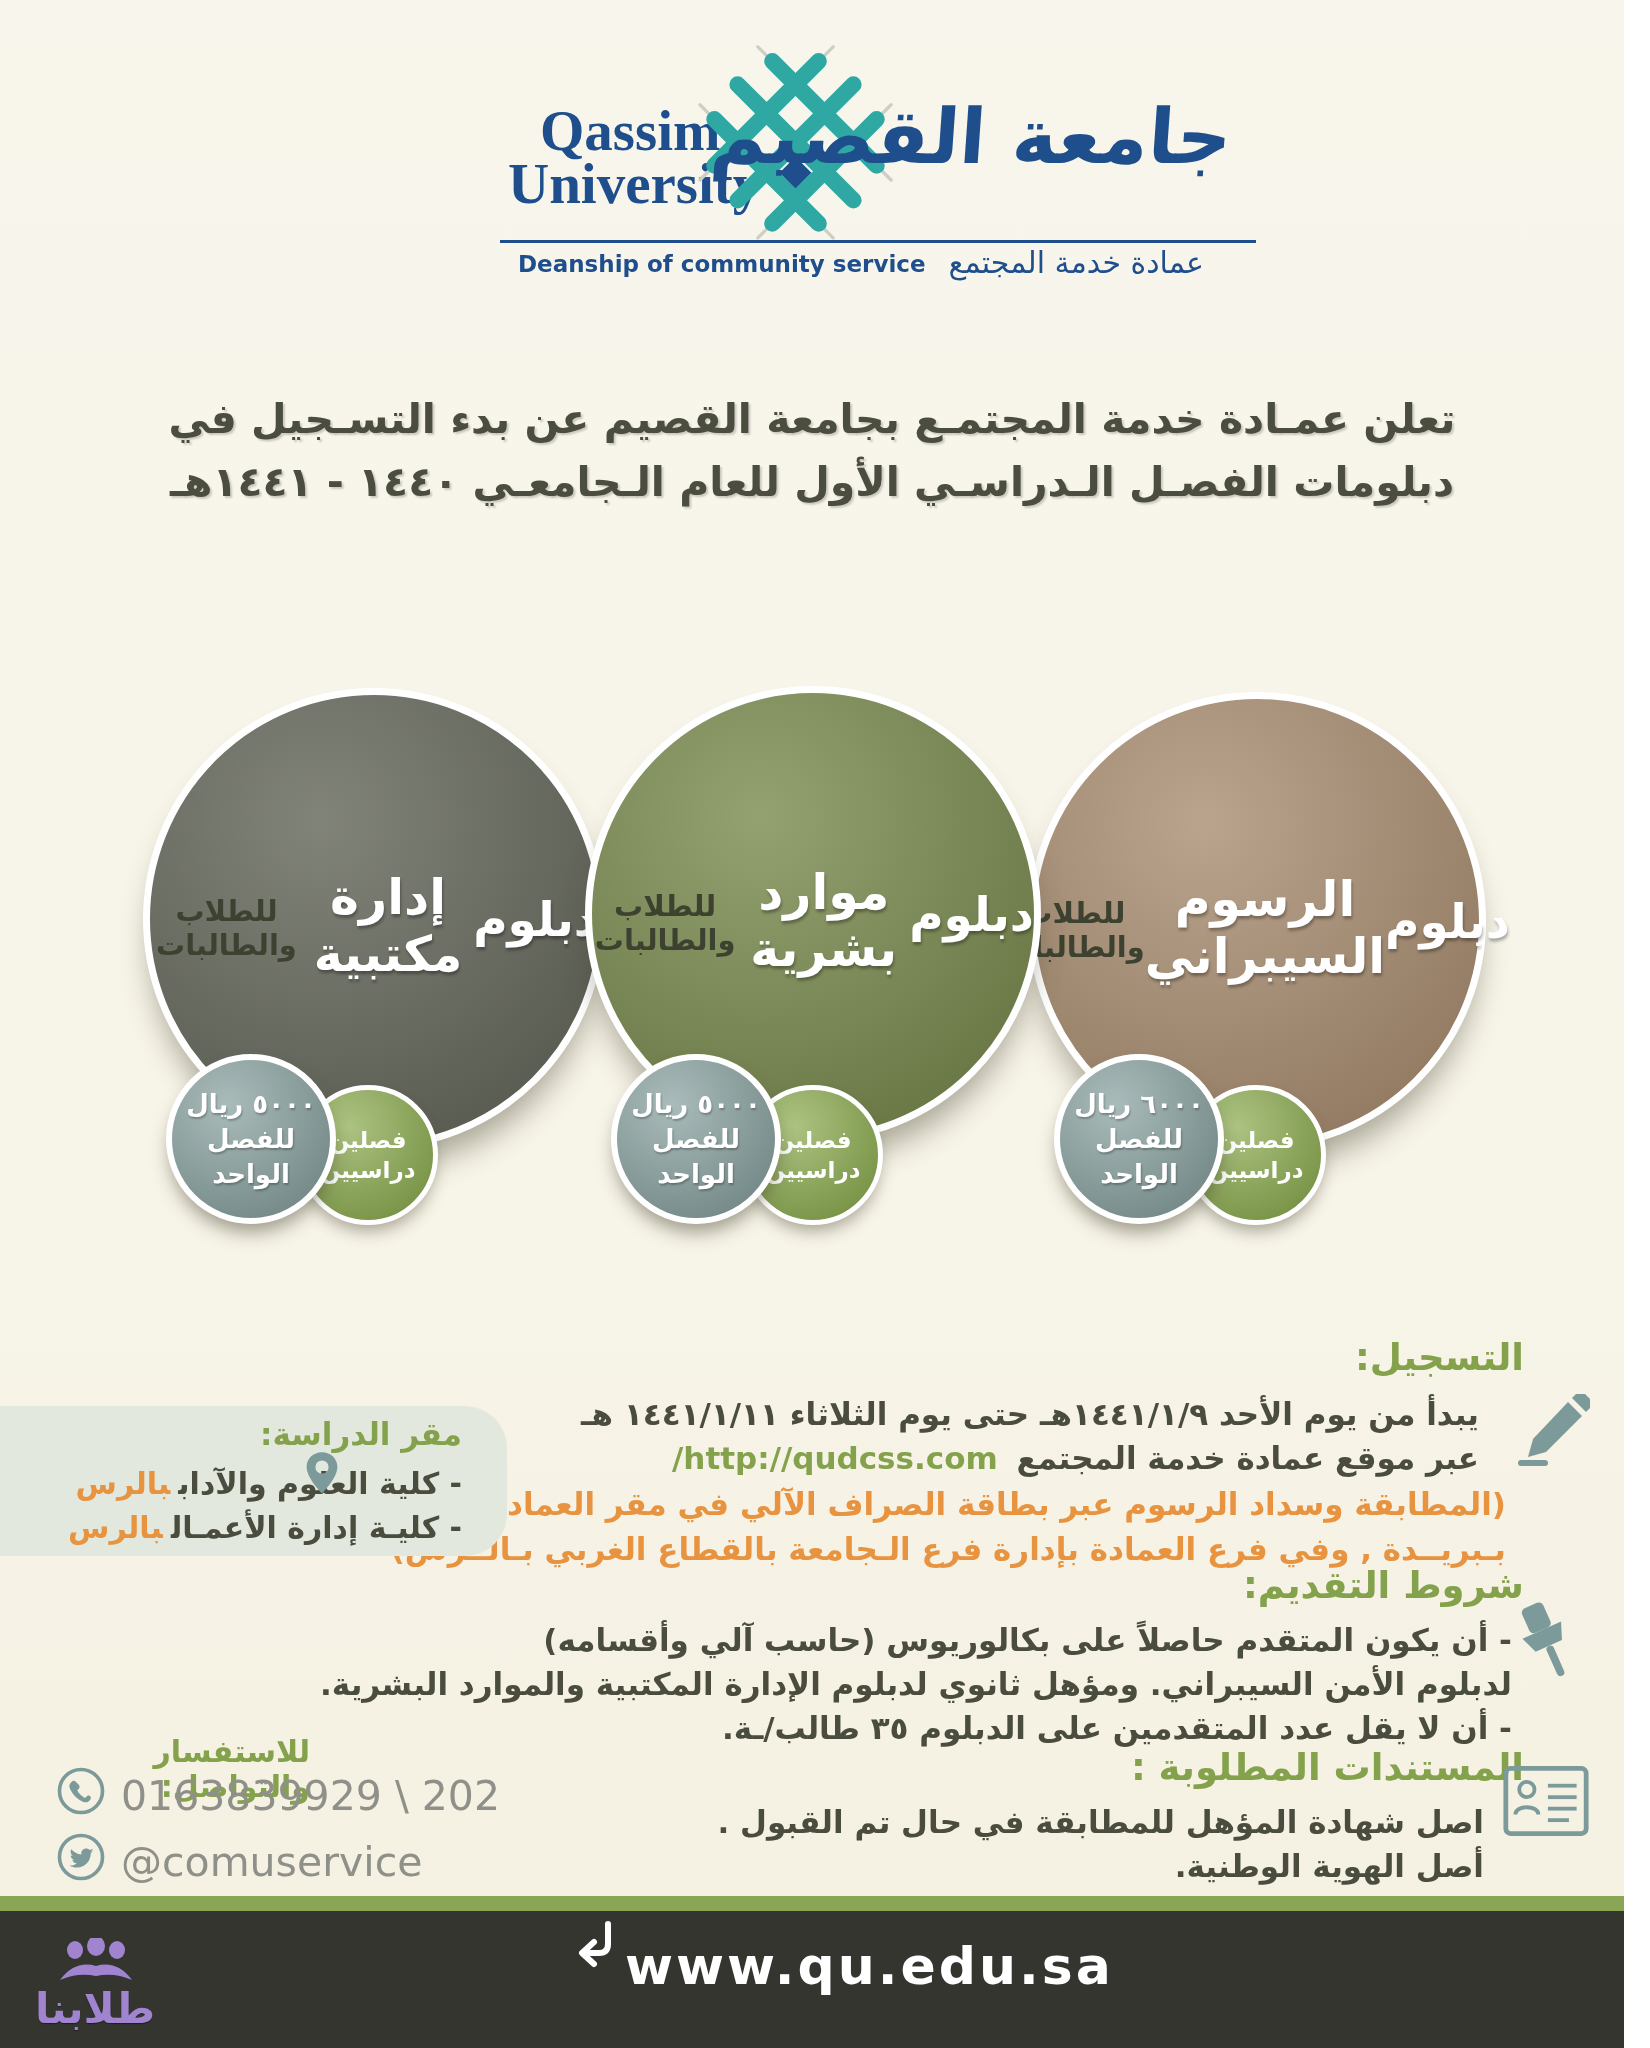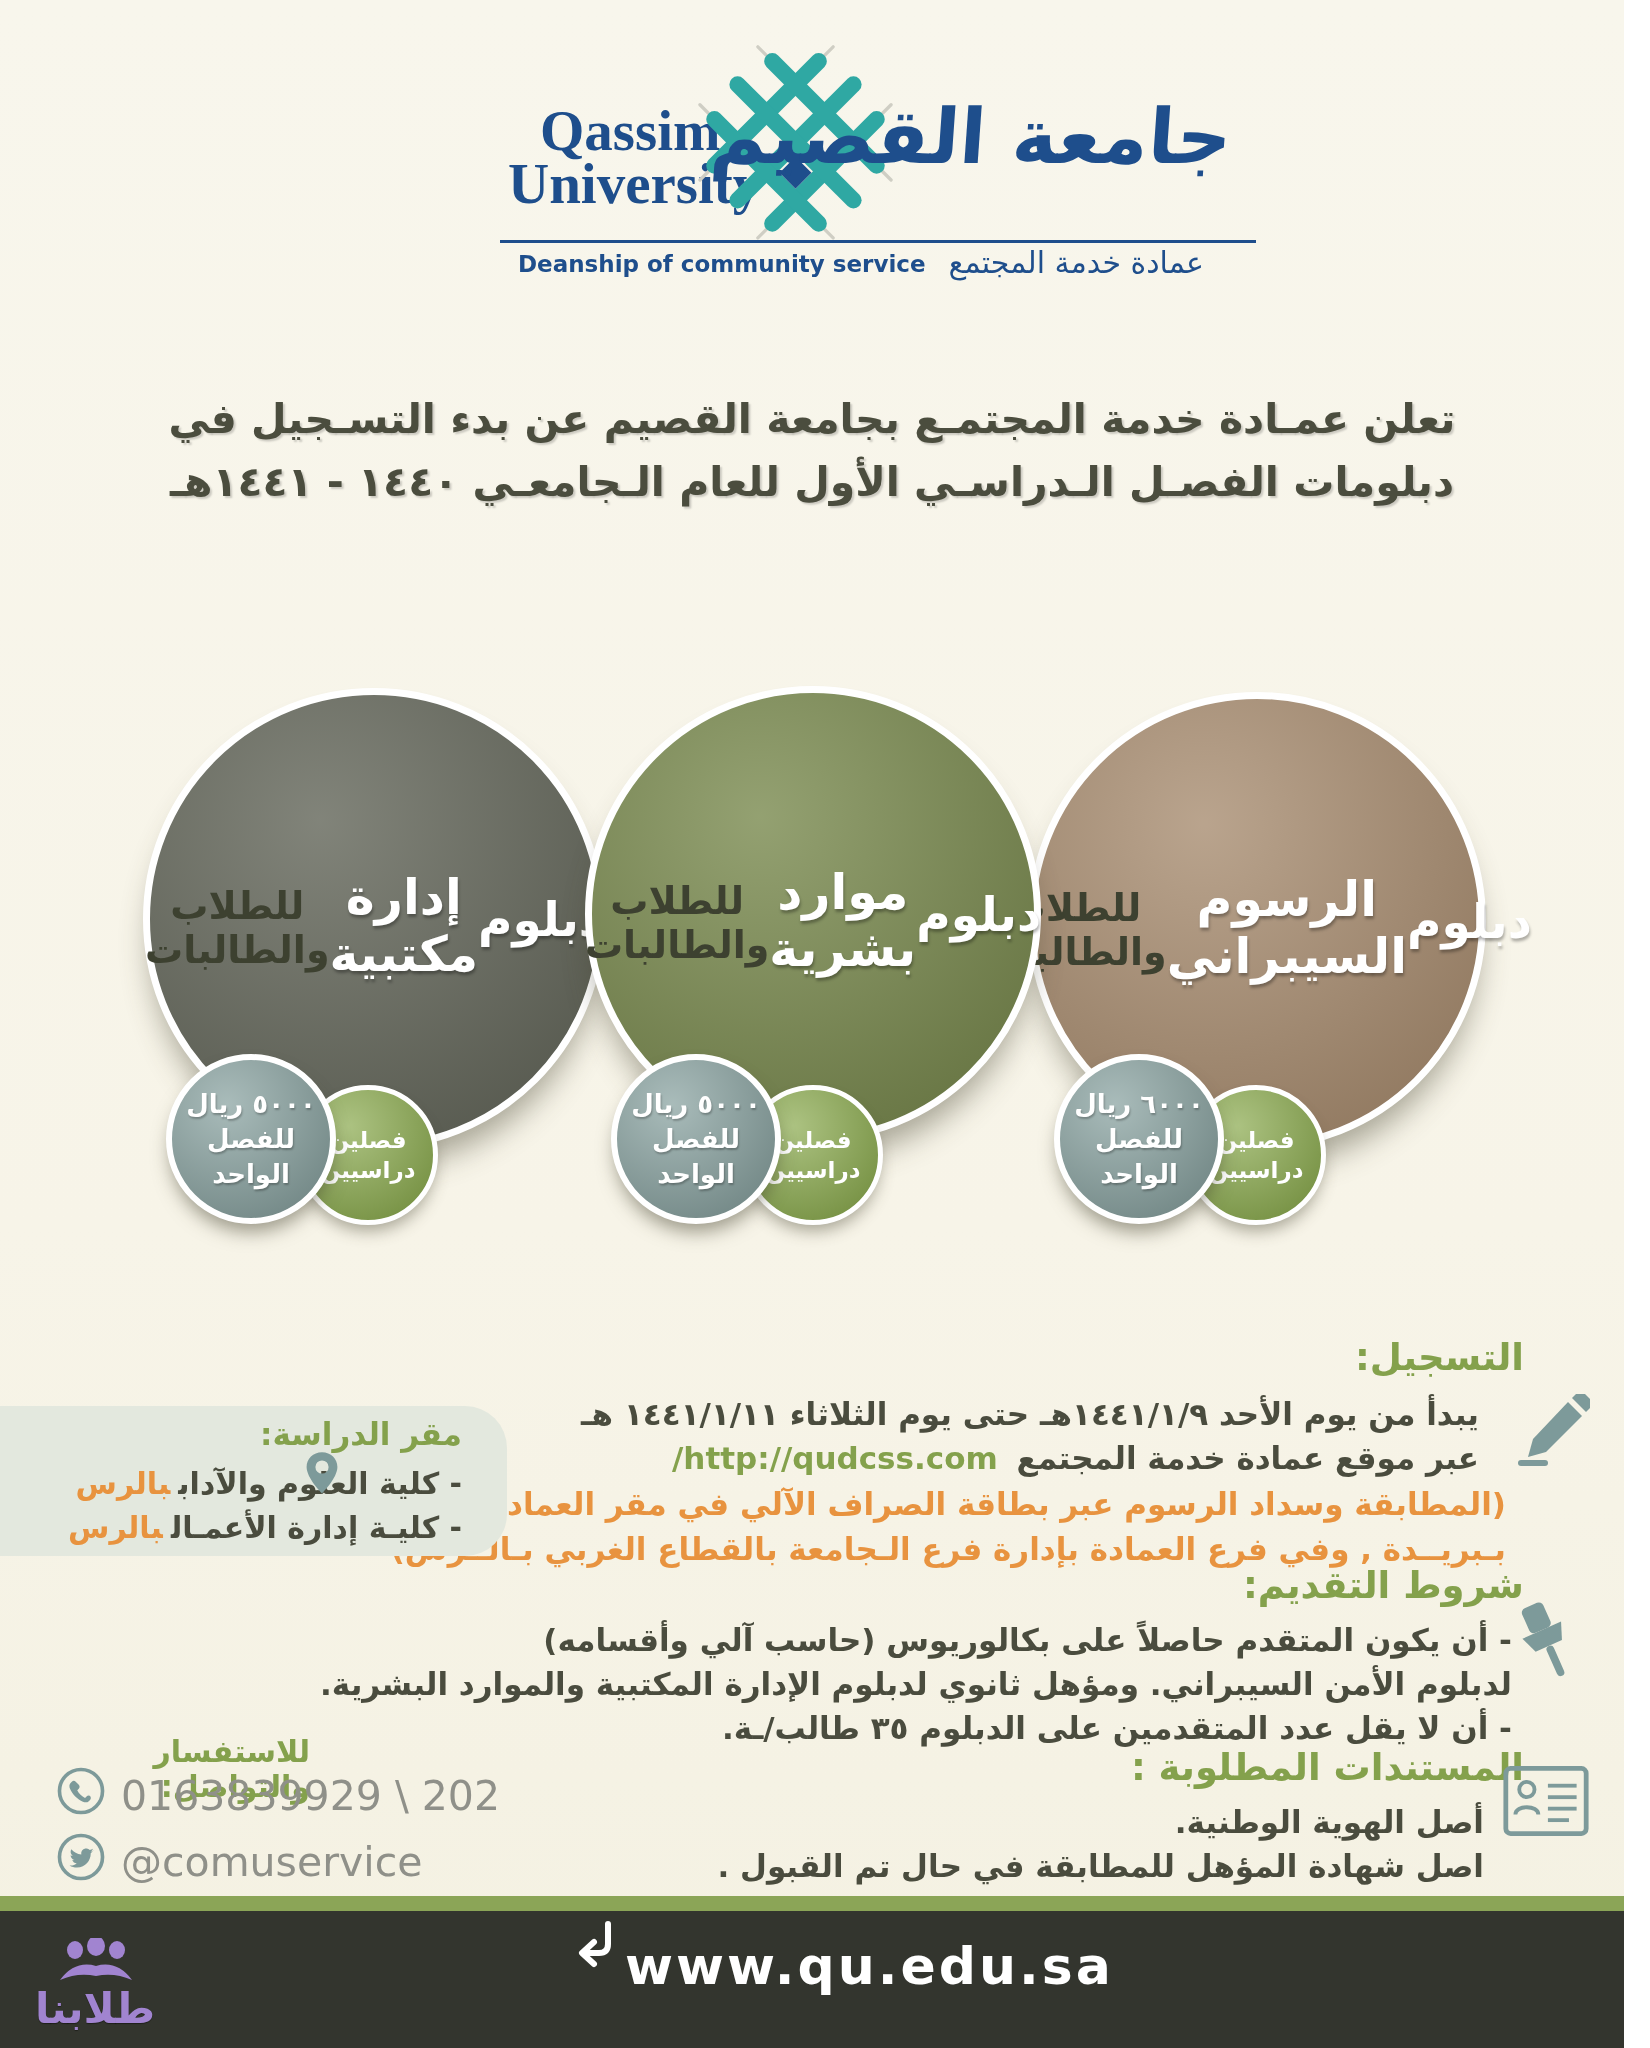--- a/index.html
+++ b/index.html
@@ -31,21 +31,21 @@
                 display:flex; align-items:center; justify-content:center;
                 text-align:center; direction:rtl; }
   .c-lib   { left:143px;  top:688px; width:462px; height:462px; z-index:2;
              background: radial-gradient(circle at 38% 28%, rgba(255,255,255,.16), rgba(0,0,0,.14) 80%), #696c60; }
   .c-hr    { left:585px;  top:686px; width:456px; height:456px; z-index:3;
              background: radial-gradient(circle at 38% 28%, rgba(255,255,255,.18), rgba(0,0,0,.14) 80%), #7c8c52; }
   .c-cyber { left:1028px; top:692px; width:458px; height:458px; z-index:1;
              background: radial-gradient(circle at 38% 28%, rgba(255,255,255,.20), rgba(0,0,0,.12) 80%), #a88d71; }
   .dip-word { color:#fff; font-size:47px; font-weight:bold; text-shadow:1px 3px 3px rgba(0,0,0,.3); }
   .dip-name { color:#fff; font-size:49px; font-weight:bold; margin-top:14px; text-shadow:1px 3px 3px rgba(0,0,0,.3); }
-  .dip-aud  { color:#3d4130; font-size:38px; font-weight:bold; margin-top:18px; }
+  .dip-aud  { color:#3d4130; font-size:29px; font-weight:bold; margin-top:18px; }
 
   
   .dur-circle { position:absolute; width:140px; height:140px; border-radius:50%;
                 border:5px solid #fff; z-index:4; display:flex; align-items:center; justify-content:center;
                 text-align:center; direction:rtl; color:#fff; font-weight:bold; font-size:23px; line-height:30px;
                 background: radial-gradient(circle at 35% 28%, rgba(255,255,255,.28), rgba(0,0,0,.14) 82%), #8cab51;
                 box-shadow:0 10px 16px -4px rgba(70,68,48,.45); }
   .dur-circle span { display:block; width:96px; }
   .price-circle { position:absolute; width:170px; height:170px; border-radius:50%;
                   border:6px solid #fff; z-index:5; display:flex; flex-direction:column;
@@ -218,22 +218,22 @@
       <g fill="#7d9a9a" transform="rotate(-24 50 50)">
         <rect x="38" y="6" width="24" height="28" rx="5"></rect>
         <path d="M28 34 h44 l-7 18 h-30 z"></path>
         <rect x="46" y="52" width="8" height="34" rx="4"></rect>
       </g>
     </svg>
   </div>
 
   <div class="h-green doc-heading">المستندات المطلوبة :</div>
   <div class="body-dark doc-body">
+    <div>اصل شهادة المؤهل للمطابقة في حال تم القبول .</div>
     <div>أصل الهوية الوطنية.</div>
-    <div>اصل شهادة المؤهل للمطابقة في حال تم القبول .</div>
   </div>
   <div class="icon-right idcard-icon">
     <svg width="88" height="74" viewBox="0 0 92 76">
       <rect x="4" y="4" width="84" height="68" rx="5" fill="none" stroke="#7d9a9a" stroke-width="5"></rect>
       <circle cx="26" cy="26" r="8" fill="none" stroke="#7d9a9a" stroke-width="4"></circle>
       <path d="M14 52 c0-10 24-10 24 0" fill="none" stroke="#7d9a9a" stroke-width="4"></path>
       <g stroke="#7d9a9a" stroke-width="4">
         <line x1="48" y1="22" x2="78" y2="22"></line>
         <line x1="48" y1="34" x2="78" y2="34"></line>
         <line x1="48" y1="46" x2="78" y2="46"></line>

